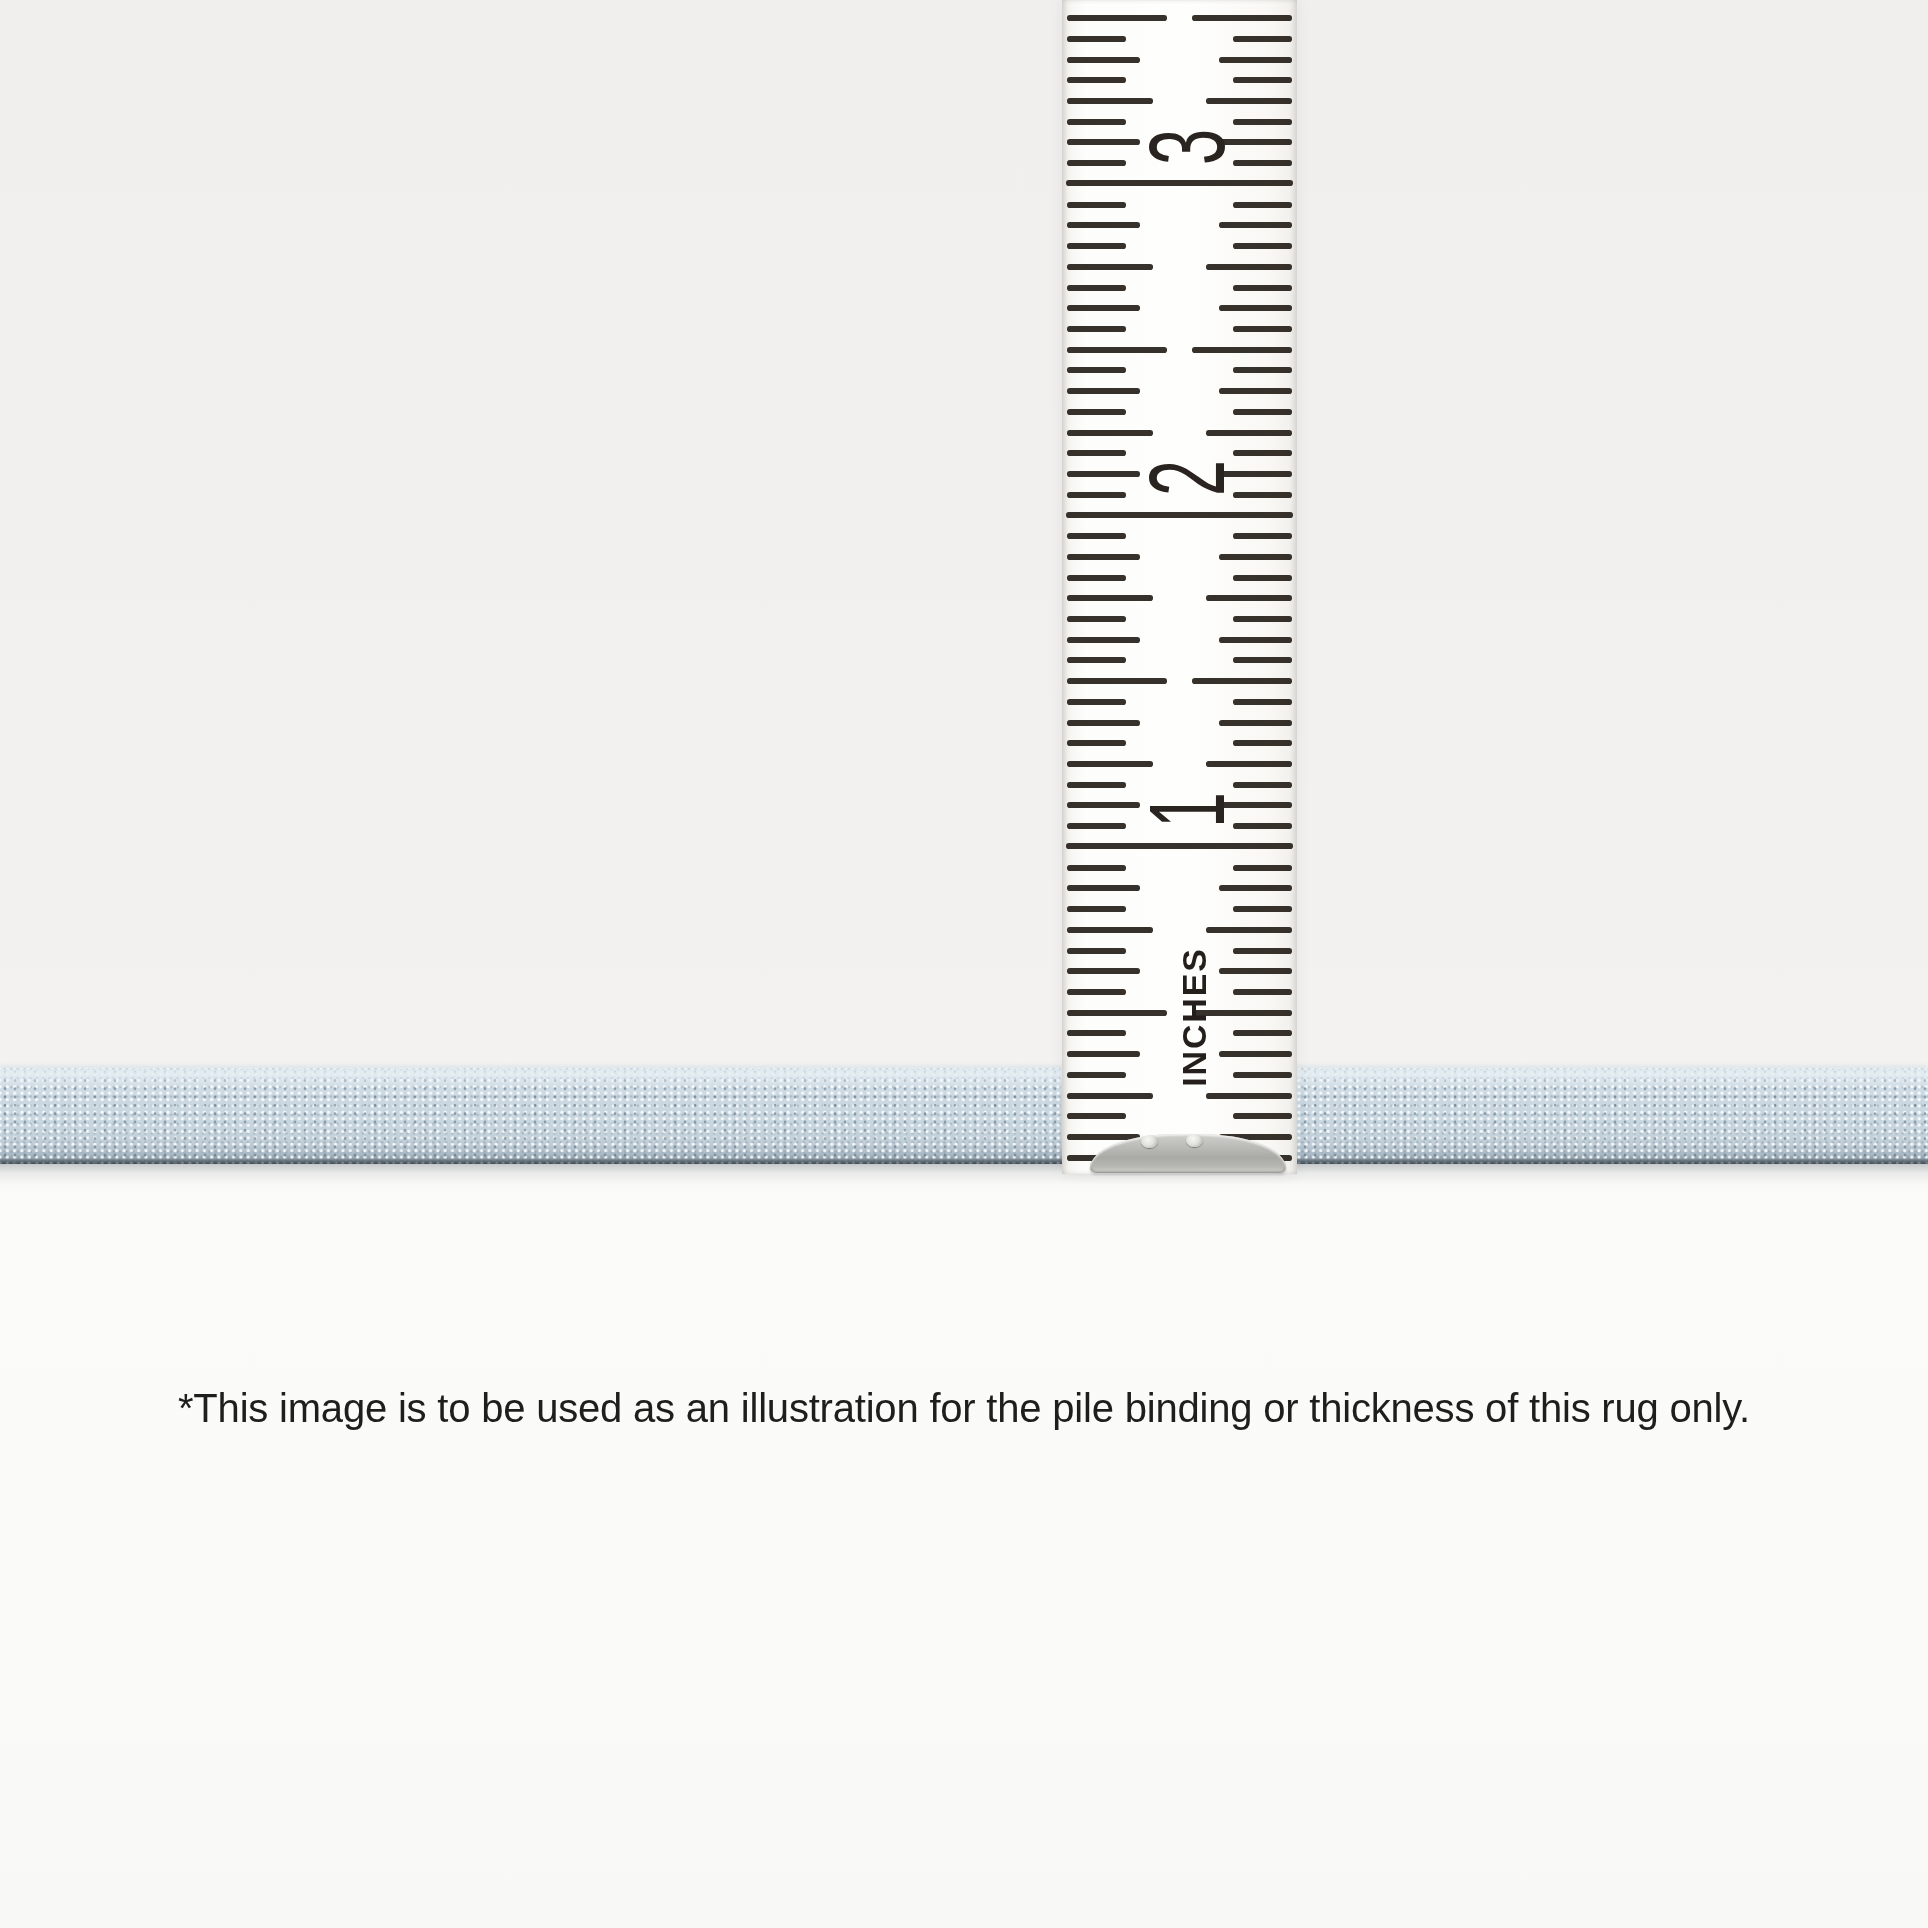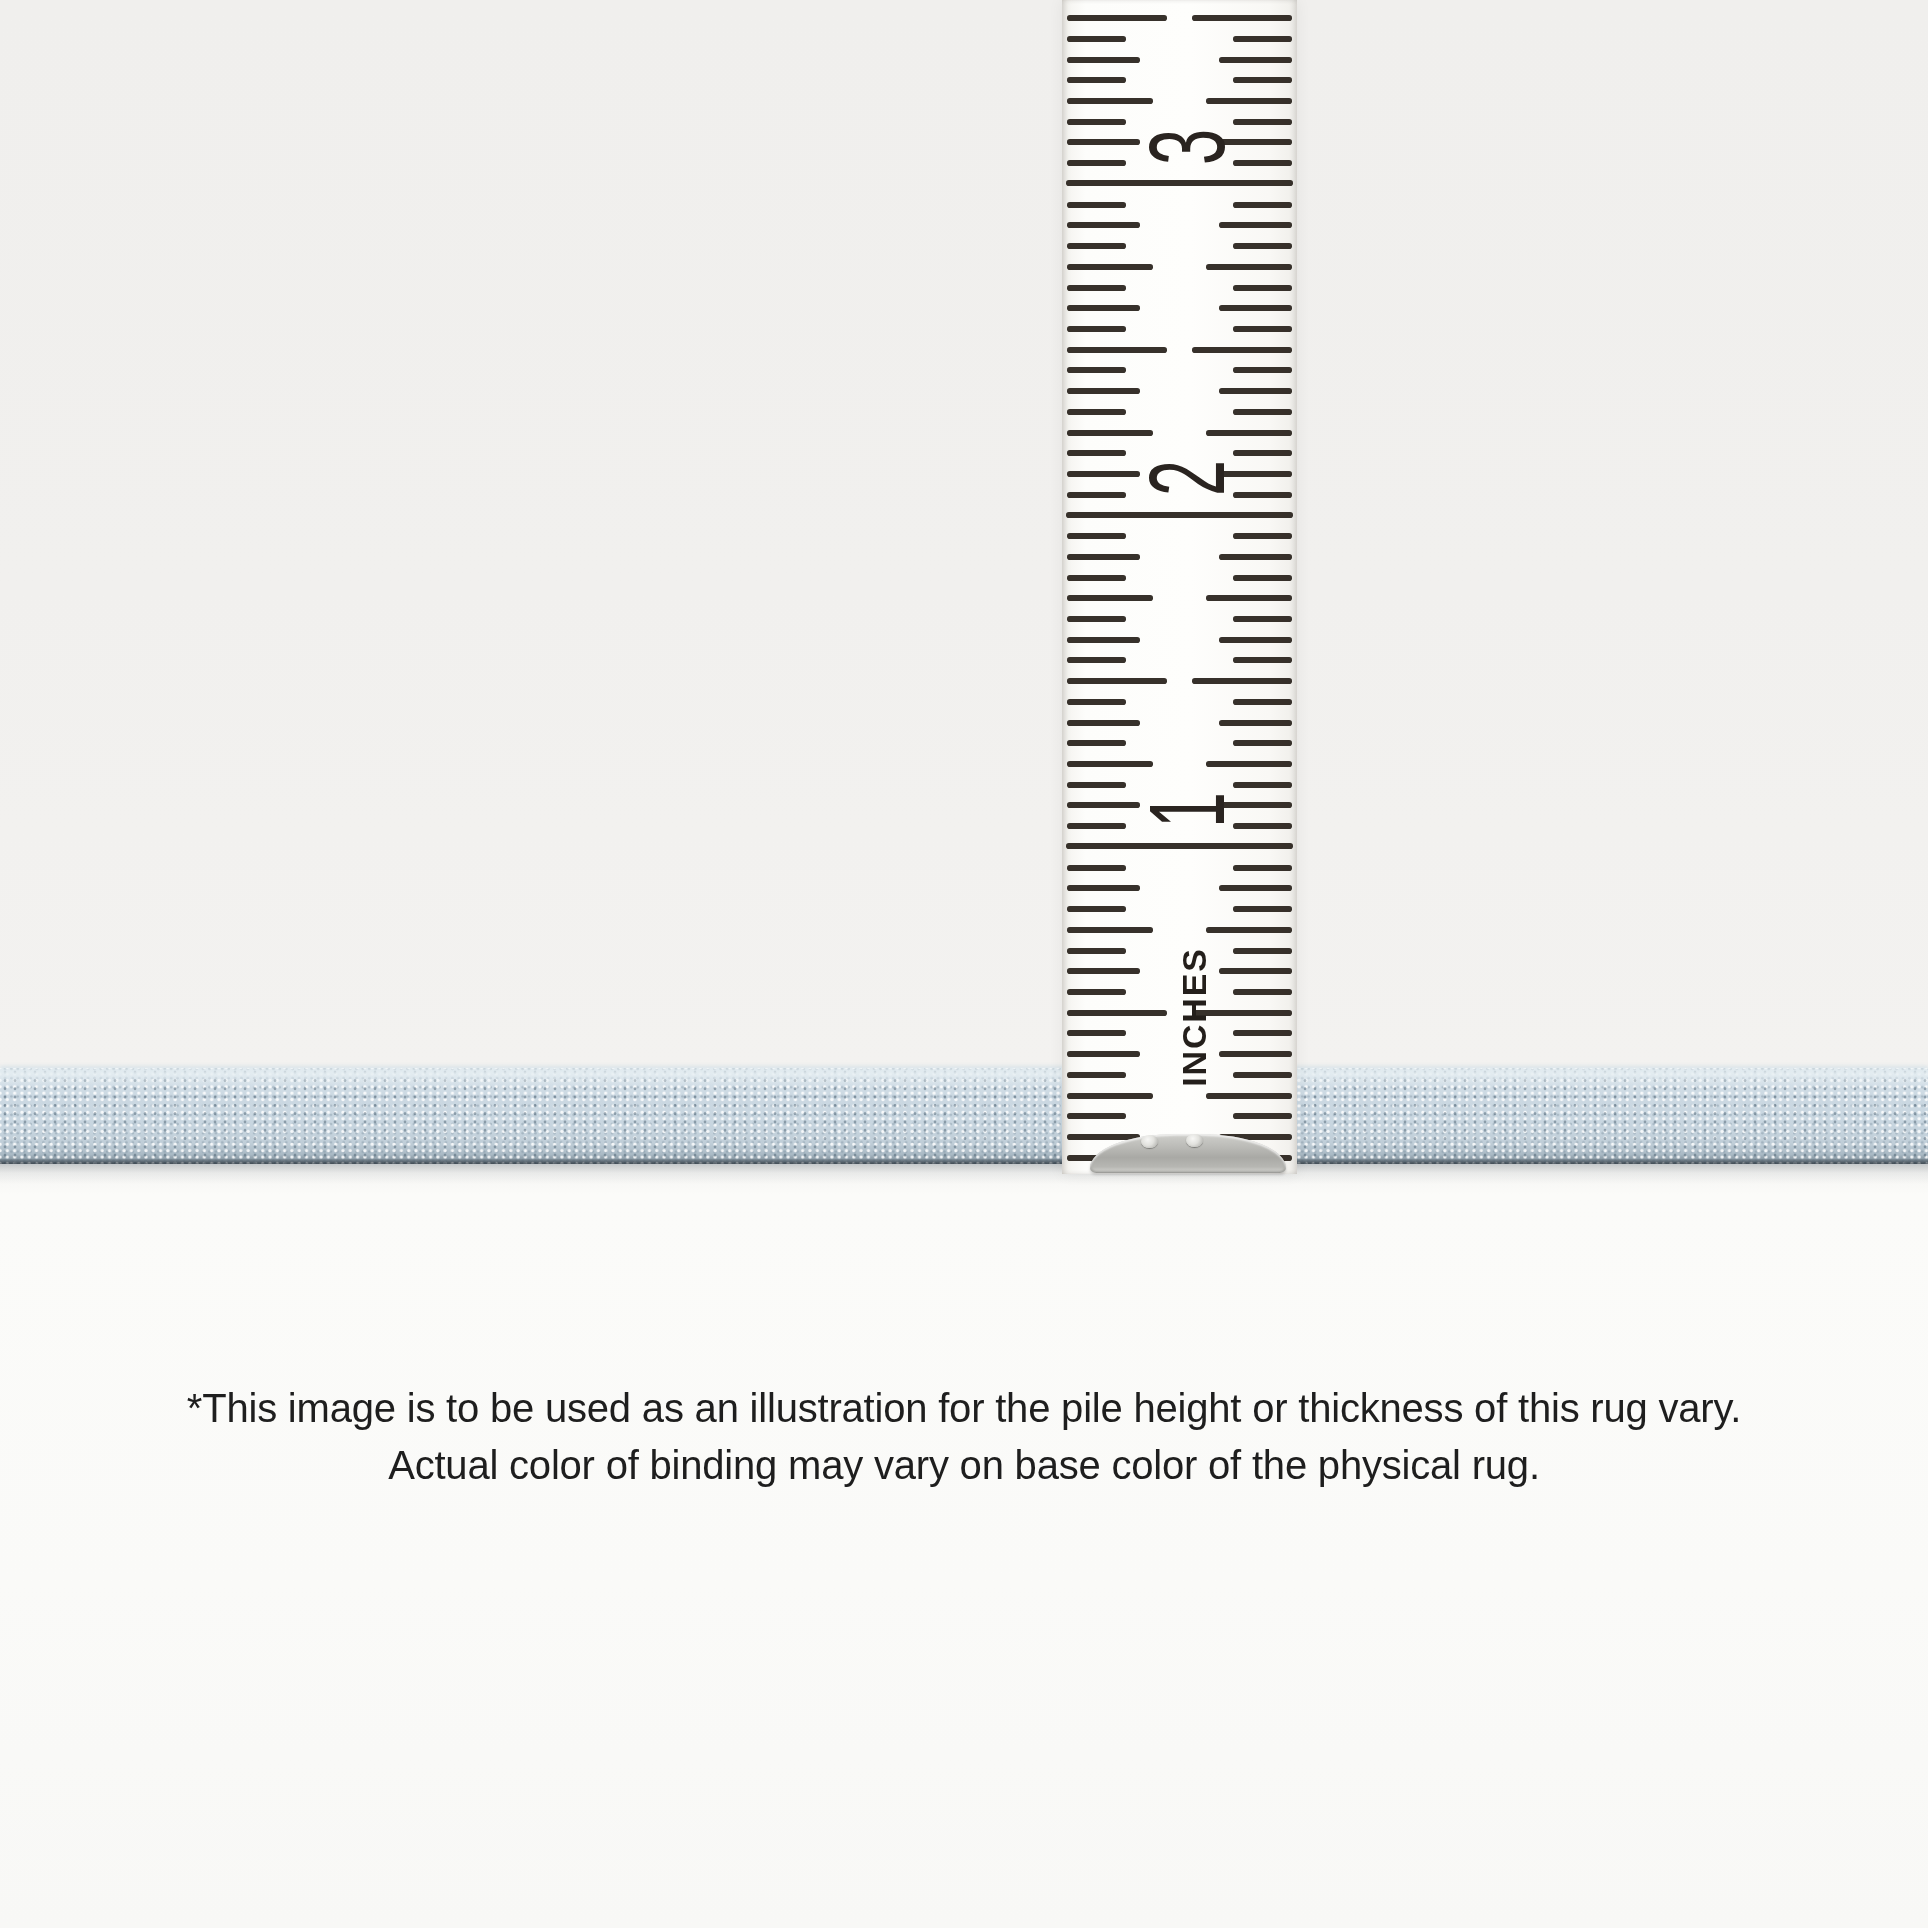--- a/index.html
+++ b/index.html
@@ -226,17 +226,16 @@
         <div class="inch-digit" style="top: 147px;">3</div>
       </div>
     <div class="inches-label">INCHES</div>
     <div class="metal-tip">
       <div class="rivet rivet-1"></div>
       <div class="rivet rivet-2"></div>
     </div>
   </div>
 
   <div class="disclaimer">
-    <div>*This image is to be used as an illustration for the pile height or thickness of this rug vary.</div>
-    <div>Actual color of binding may vary on base color of the physical rug.</div>
+    <div>*This image is to be used as an illustration for the pile binding or thickness of this rug only.</div>
   </div>
 </div>
 
 
 </body></html>

